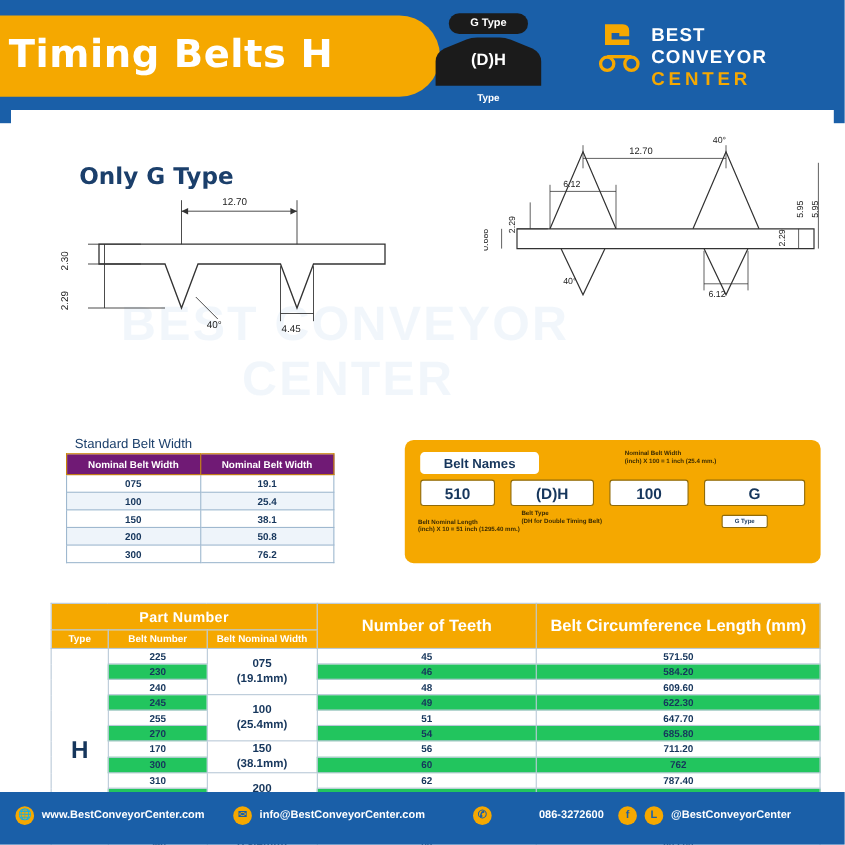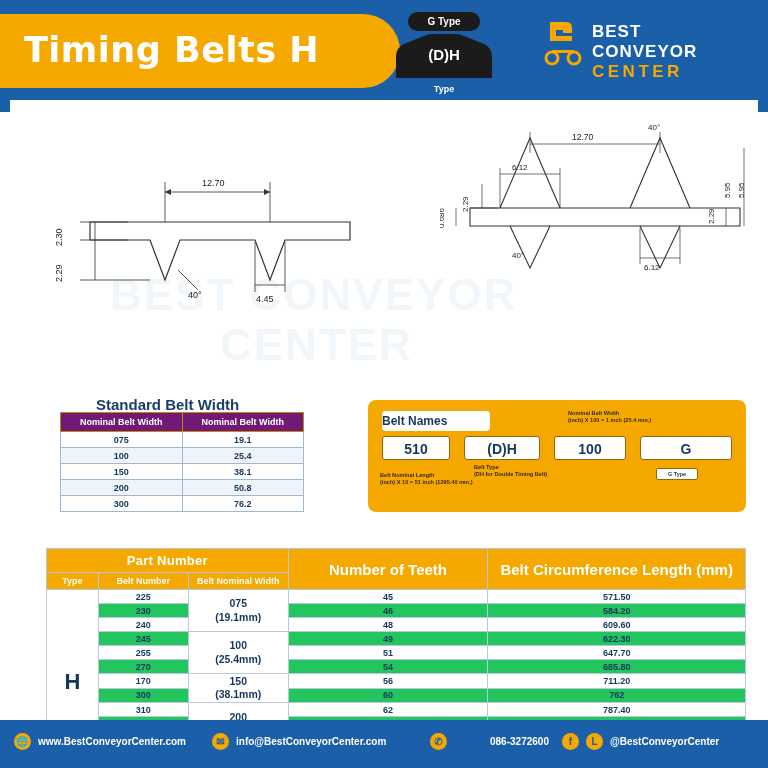--- a/index.html
+++ b/index.html
@@ -17,21 +17,21 @@
   .header {
     position:absolute; left:0; top:0; width:768px; height:112px;
     background:#1a5fa8;
   }
   .title-block {
     position:absolute; left:0; top:14px; width:400px; height:74px;
     background:#f5a800;
     border-top-right-radius:38px; border-bottom-right-radius:38px;
   }
   .title-text {
-    position:absolute; left:24px; top:16px;
+    position:absolute; left:8px; top:16px;
     font-size:35px; font-weight:bold; color:#ffffff;
     letter-spacing:0.5px;
     font-family:"DejaVu Sans", sans-serif;
   }
   .gtype-badge {
     position:absolute; left:380px; top:12px; width:130px; height:95px;
   }
   .gtype-pill {
     position:absolute; left:28px; top:0; width:72px; height:19px;
     background:#1b1b1b; border-radius:10px; color:#fff;
@@ -67,21 +67,21 @@
     font-size:21px; font-weight:bold; color:#1b3f6b;
     font-family:"DejaVu Sans", sans-serif;
   }
 
   .dia-left { position:absolute; left:40px; top:30px; width:330px; height:200px; }
   .dia-right { position:absolute; left:430px; top:18px; width:320px; height:215px; }
 
   
   .sbw-title {
     position:absolute; left:58px; top:296px;
-    font-size:15px; font-weight:bold; color:#1b3f6b;margin-left:28px;
+    font-size:12px; font-weight:normal; color:#1b3f6b;
   }
   .sbw {
     position:absolute; left:50px; top:312px; width:244px;
     border-collapse:collapse; font-size:9.5px;
   }
   .sbw th {
     background:#701a75; color:#ffffff; font-size:9px; font-weight:bold;
     border:1px solid #c8860a; padding:4px 2px; text-align:center;
   }
   .sbw td {
@@ -91,21 +91,21 @@
   .sbw tr:nth-child(even) td { background:#eef4fa; }
 
   
   .bn-box {
     position:absolute; left:358px; top:300px; width:378px; height:112px;
     background:#f5a800; border-radius:8px;
   }
   .bn-label {
     position:absolute; left:14px; top:11px; width:108px; height:20px;
     background:#ffffff; border-radius:4px; color:#16365c;
-    font-size:12px; font-weight:bold; text-align:left; line-height:20px;
+    font-size:12px; font-weight:bold; text-align:center; line-height:20px;
   }
   .bn-cell {
     position:absolute; top:36px; height:24px; background:#ffffff;
     border:1px solid #8f6a09; border-radius:3px;
     color:#16365c; font-size:14px; font-weight:bold;
     text-align:center; line-height:24px;
   }
   .bn-note { position:absolute; color:#3a2a00; font-size:5.6px; font-weight:bold; line-height:1.3; }
   .bn-mini {
     position:absolute; background:#ffffff; border:1px solid #8f6a09;
@@ -173,20 +173,21 @@
     </div>
   </div>
 
   <div class="card">
 
     <div class="watermark">
       <div class="wm1">BEST CONVEYOR</div>
       <div class="wm2">CENTER</div>
     </div>
 
+    <div class="only-g">Only G Type</div>
 
     <svg class="dia-left" viewBox="0 0 330 200">
       <g fill="none" stroke="#333" stroke-width="1.2">
 
         <path d="M40 92 L300 92 L300 110 L235 110 L220 150 L205 110 L130 110 L115 150 L100 110 L40 110 Z"></path>
       </g>
 
       <g stroke="#333" stroke-width="0.8">
         <line x1="115" y1="52" x2="115" y2="92"></line>
         <line x1="220" y1="52" x2="220" y2="92"></line>

